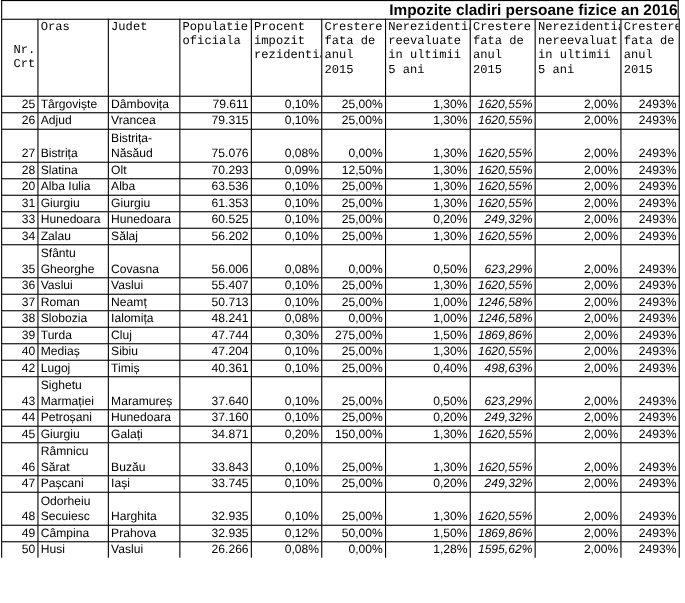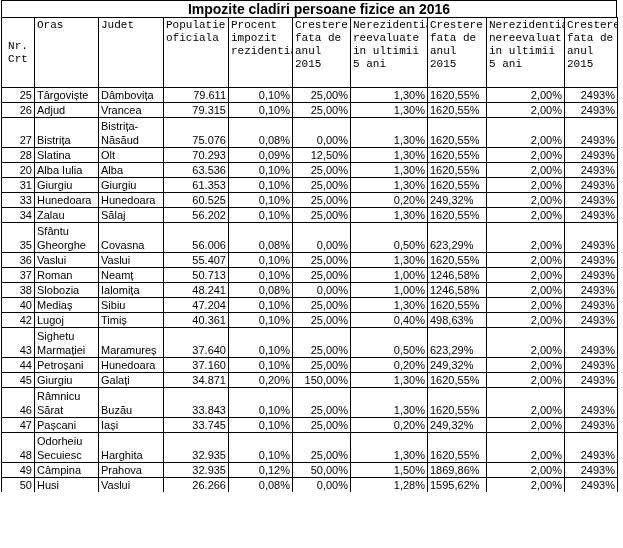--- a/index.html
+++ b/index.html
@@ -1,30 +1,30 @@
 <!DOCTYPE html>
 <html><head>
 <meta charset="utf-8">
 <style>
   html, body { margin: 0; padding: 0; background: #ffffff; }
   body { width: 623px; height: 548px; overflow: hidden; position: relative; }
   .sheet { position: absolute; left: 1px; top: 0; font-family: "Liberation Sans", sans-serif; color: #000; }
   .title {
     width: 616px; height: 17px; border: 1px solid #000; border-bottom: none; box-sizing: border-box;
-    font-weight: bold; font-size: 14px; line-height: 16px; text-align: center; padding-left: 20px;
+    font-weight: bold; font-size: 14px; line-height: 16px; text-align: right; padding-left: 20px;
   }
   table { border-collapse: collapse; table-layout: fixed; width: 616px; font-size: 11px; }
   td, th { border: 1px solid #000; padding: 0 2px; overflow: hidden; white-space: nowrap; }
   th { font-weight: normal; text-align: left; vertical-align: top; height: 68px; line-height: 13px; white-space: normal; padding-top: 1px; font-family: Liberation Mono, monospace; }
-  th.nr { vertical-align: middle; text-align: center; }
+  th.nr { vertical-align: middle; text-align: right; }
   td { height: 14px; line-height: 13px; vertical-align: bottom; }
   tr.tall td { height: 29px; margin-left: 24px; }
   td.num { text-align: right; }
   td.txt { white-space: normal; line-height: 14px; }
-  td.ctr { text-align: left; }
+  td.ctr { text-align: right; font-style: italic; }
   tr.last td { border-bottom: none; }
 </style>
 </head>
 <body>
 
 <div class="sheet">
   <div class="title">Impozite cladiri persoane fizice an 2016</div>
   <table>
     <colgroup>
       <col style="width:33px">
@@ -191,20 +191,32 @@
           <td class="txt">Ialomița</td>
           <td class="num">48.241</td>
           <td class="num">0,08%</td>
           <td class="num">0,00%</td>
           <td class="num">1,00%</td>
           <td class="ctr">1246,58%</td>
           <td class="num">2,00%</td>
           <td class="num">2493%</td>
         </tr>
         <tr>
+          <td class="num">39</td>
+          <td class="txt">Turda</td>
+          <td class="txt">Cluj</td>
+          <td class="num">47.744</td>
+          <td class="num">0,30%</td>
+          <td class="num">275,00%</td>
+          <td class="num">1,50%</td>
+          <td class="ctr">1869,86%</td>
+          <td class="num">2,00%</td>
+          <td class="num">2493%</td>
+        </tr>
+        <tr>
           <td class="num">40</td>
           <td class="txt">Mediaș</td>
           <td class="txt">Sibiu</td>
           <td class="num">47.204</td>
           <td class="num">0,10%</td>
           <td class="num">25,00%</td>
           <td class="num">1,30%</td>
           <td class="ctr">1620,55%</td>
           <td class="num">2,00%</td>
           <td class="num">2493%</td>

